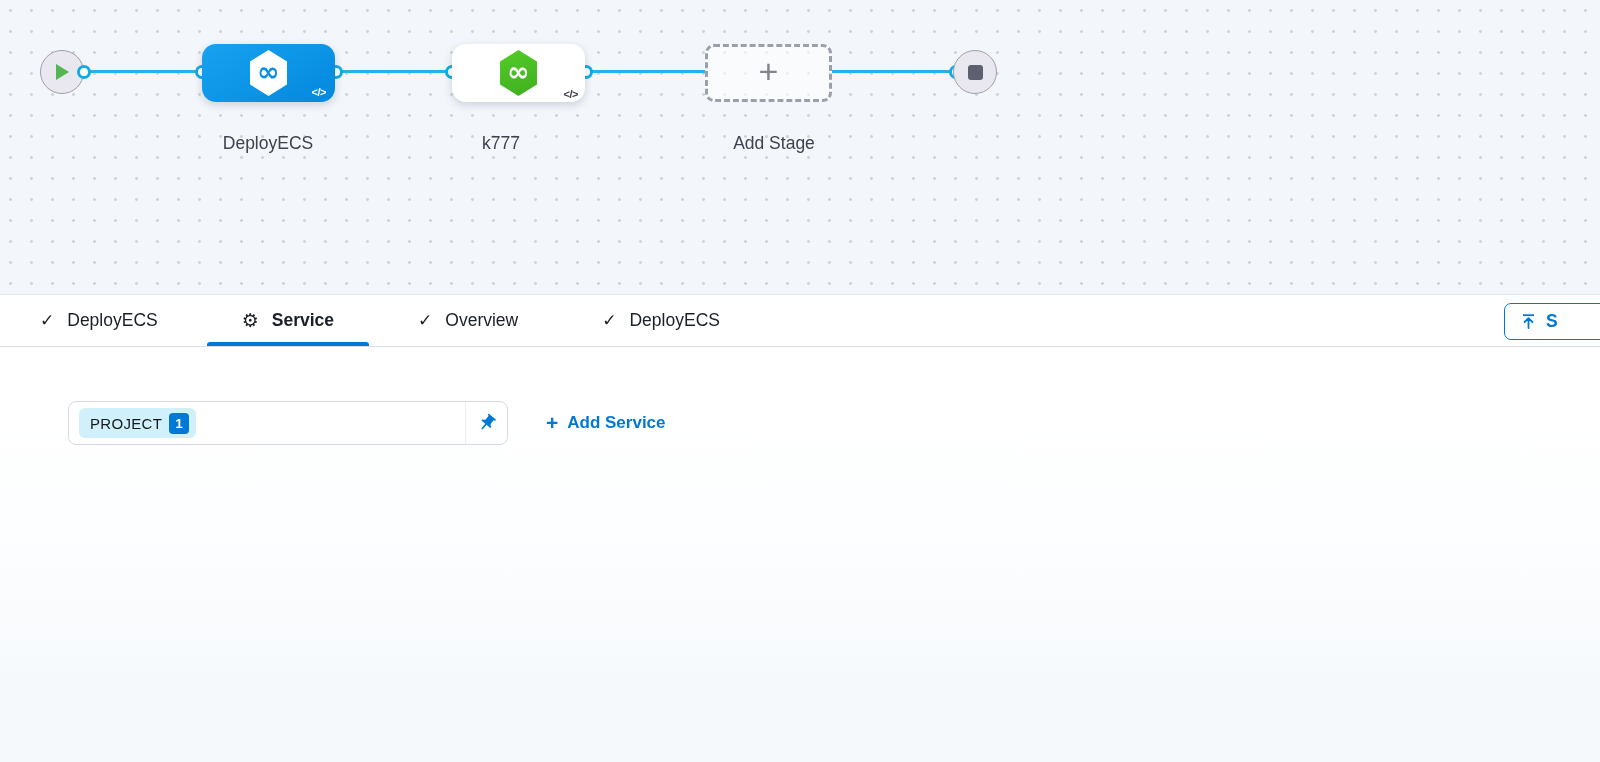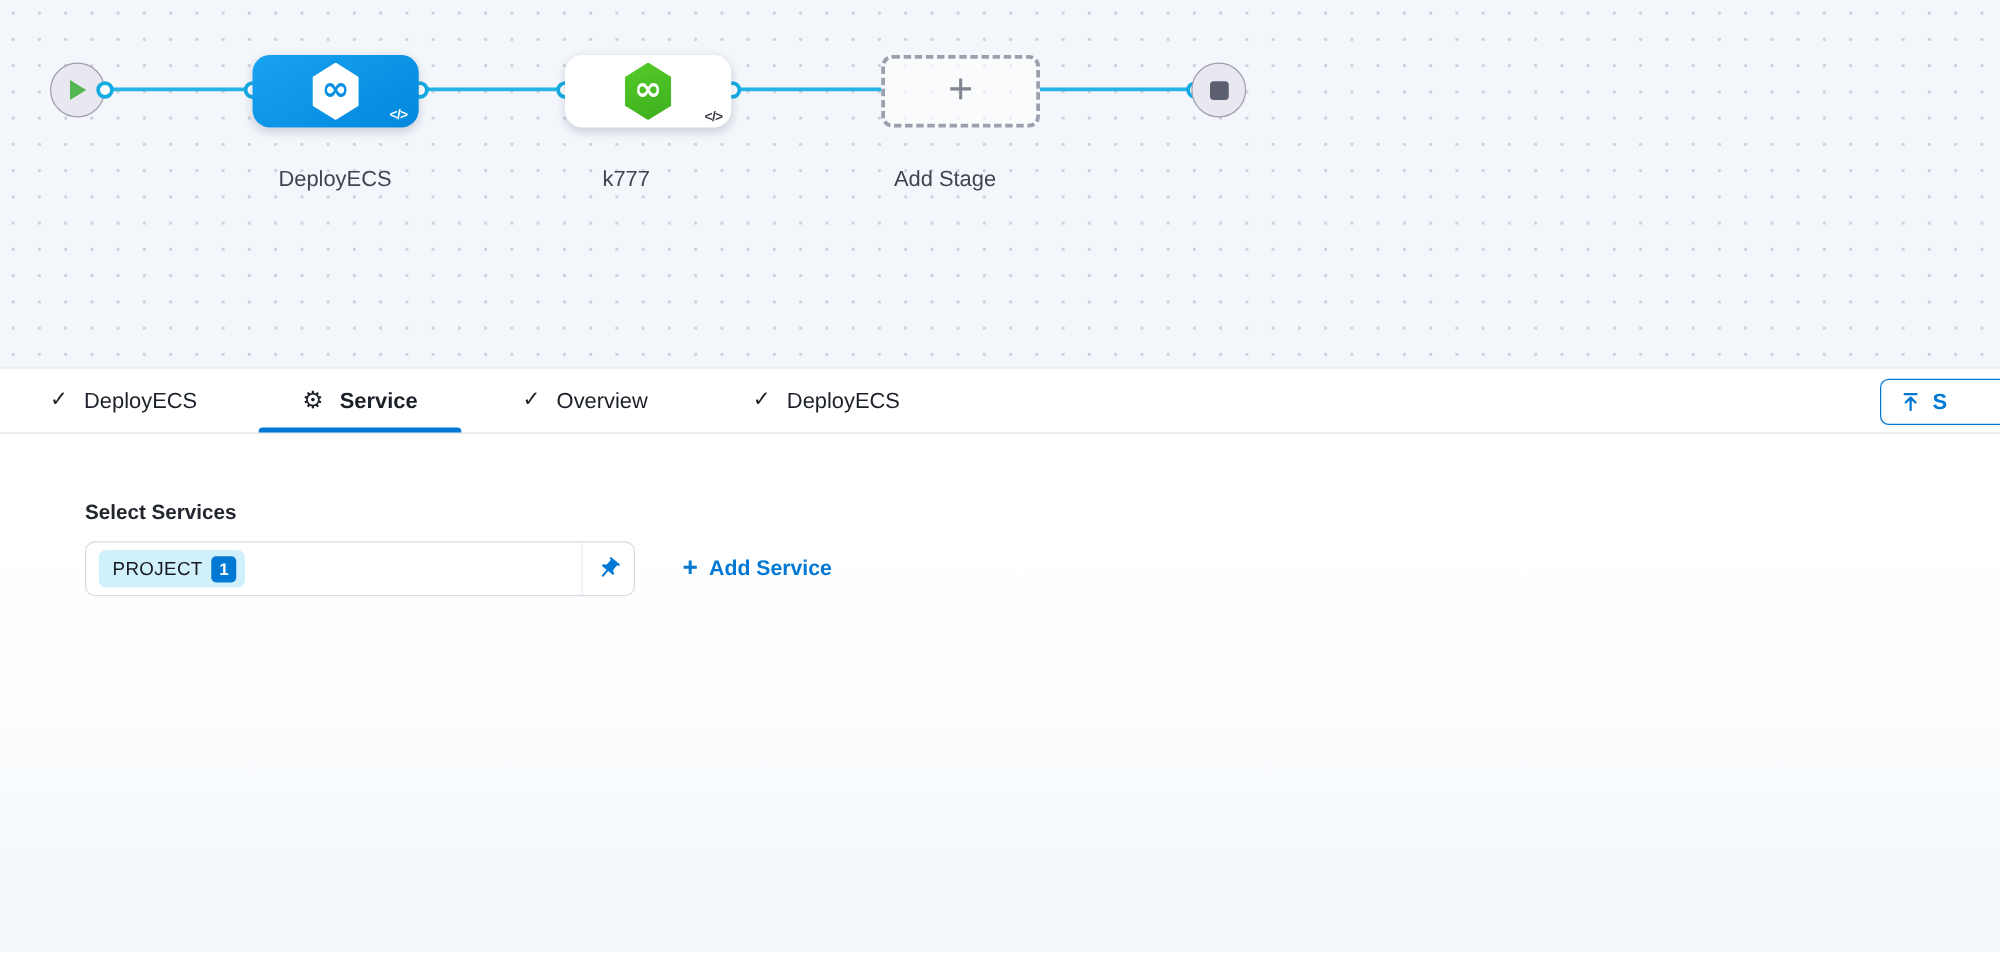--- a/index.html
+++ b/index.html
@@ -116,21 +116,21 @@
     <div class="stage add" style="left:705px;">
       <span class="plus-big">+</span>
     </div>
 
     <div class="node-circle" style="left:953px;">
       <span class="stop-square"></span>
     </div>
 
     <div class="stage-label" style="left:168px;">DeployECS</div>
     <div class="stage-label" style="left:401px;">k777</div>
-    <div class="stage-label" style="left:656px;">Add Stage</div>
+    <div class="stage-label" style="left:674px;">Add Stage</div>
   </div>
 
   <div class="tabbar">
     <div class="tab">
       <span class="tab-icon">✓</span>
       <span>DeployECS</span>
     </div>
     <div class="tab active">
       <span class="tab-icon gear">⚙</span>
       <span>Service</span>
@@ -147,21 +147,20 @@
     <button class="save-btn">
       <svg width="17" height="17" viewBox="0 0 17 17">
         <path d="M3 2.2h11" stroke="#0278d5" stroke-width="1.8" fill="none"></path>
         <path d="M8.5 15V5.5 M4.6 9L8.5 5.1 12.4 9" stroke="#0278d5" stroke-width="1.8" fill="none" stroke-linecap="round" stroke-linejoin="round"></path>
       </svg>
       <span>S</span>
     </button>
   </div>
 
   <div class="section">
-    <div class="field-label">Select Services</div>
 
     <div class="row1">
       <div class="services-input">
         <span class="chip">
           <span class="chip-text">PROJECT</span>
           <span class="chip-badge">1</span>
         </span>
         <span class="pin-suffix">
           <svg width="20" height="20" viewBox="0 0 24 24">
             <path d="M16 9V4h1a1 1 0 0 0 0-2H7a1 1 0 0 0 0 2h1v5c0 1.66-1.34 3-3 3v2h5.97v7l1 1 1-1v-7H19v-2c-1.66 0-3-1.34-3-3z" fill="#0278d5" transform="rotate(40 12 12)"></path>

